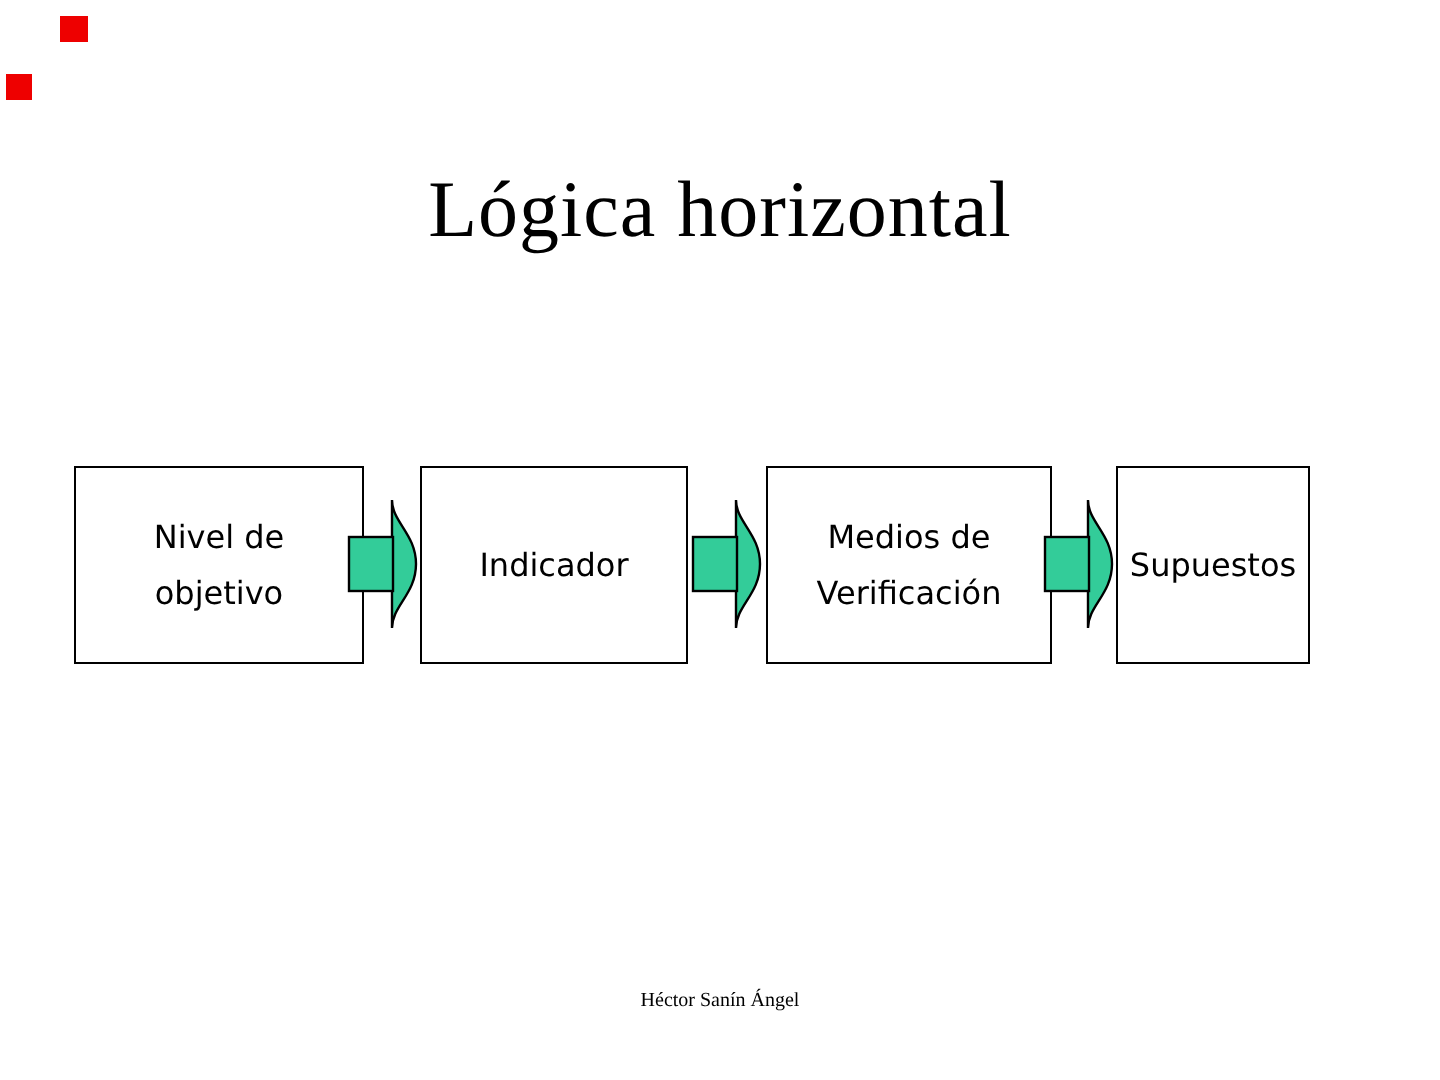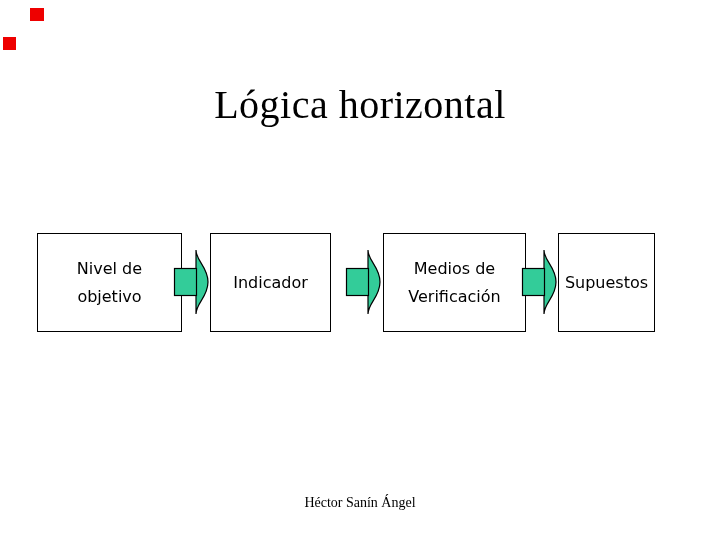--- a/index.html
+++ b/index.html
@@ -46,21 +46,21 @@
     height: 99px;
     box-sizing: border-box;
     border: 1px solid #000000;
     background: #ffffff;
     display: flex;
     align-items: center;
     justify-content: center;
     text-align: center;
   }
   #box-0 { left: 37px;  width: 145px; }
-  #box-1 { left: 210px; width: 121px; }
+  #box-1 { left: 210px; width: 134px; }
   #box-2 { left: 383px; width: 143px; }
   #box-3 { left: 558px; width: 97px; }
 
   .box-label {
     font-family: "DejaVu Sans", sans-serif;
     font-size: 16px;
     line-height: 1.75;
     color: #000000;
     white-space: pre-line;
   }
@@ -79,21 +79,21 @@
   .arrow-shape-fill { fill: var(--arrow-fill, #33cc99); stroke: #000000; stroke-width: 1.2; }
 
   
   .footer-author {
     position: absolute;
     left: 0;
     top: 495px;
     width: 720px;
     text-align: center;
     font-family: "Liberation Serif", serif;
-    font-size: 14px;
+    font-size: 10px;
     color: #000000;
   }
 </style>
 </head>
 <body>
 
 <div id="slide">
 
   <div id="corner-sq-1" class="corner-sq"></div>
   <div id="corner-sq-2" class="corner-sq"></div>

